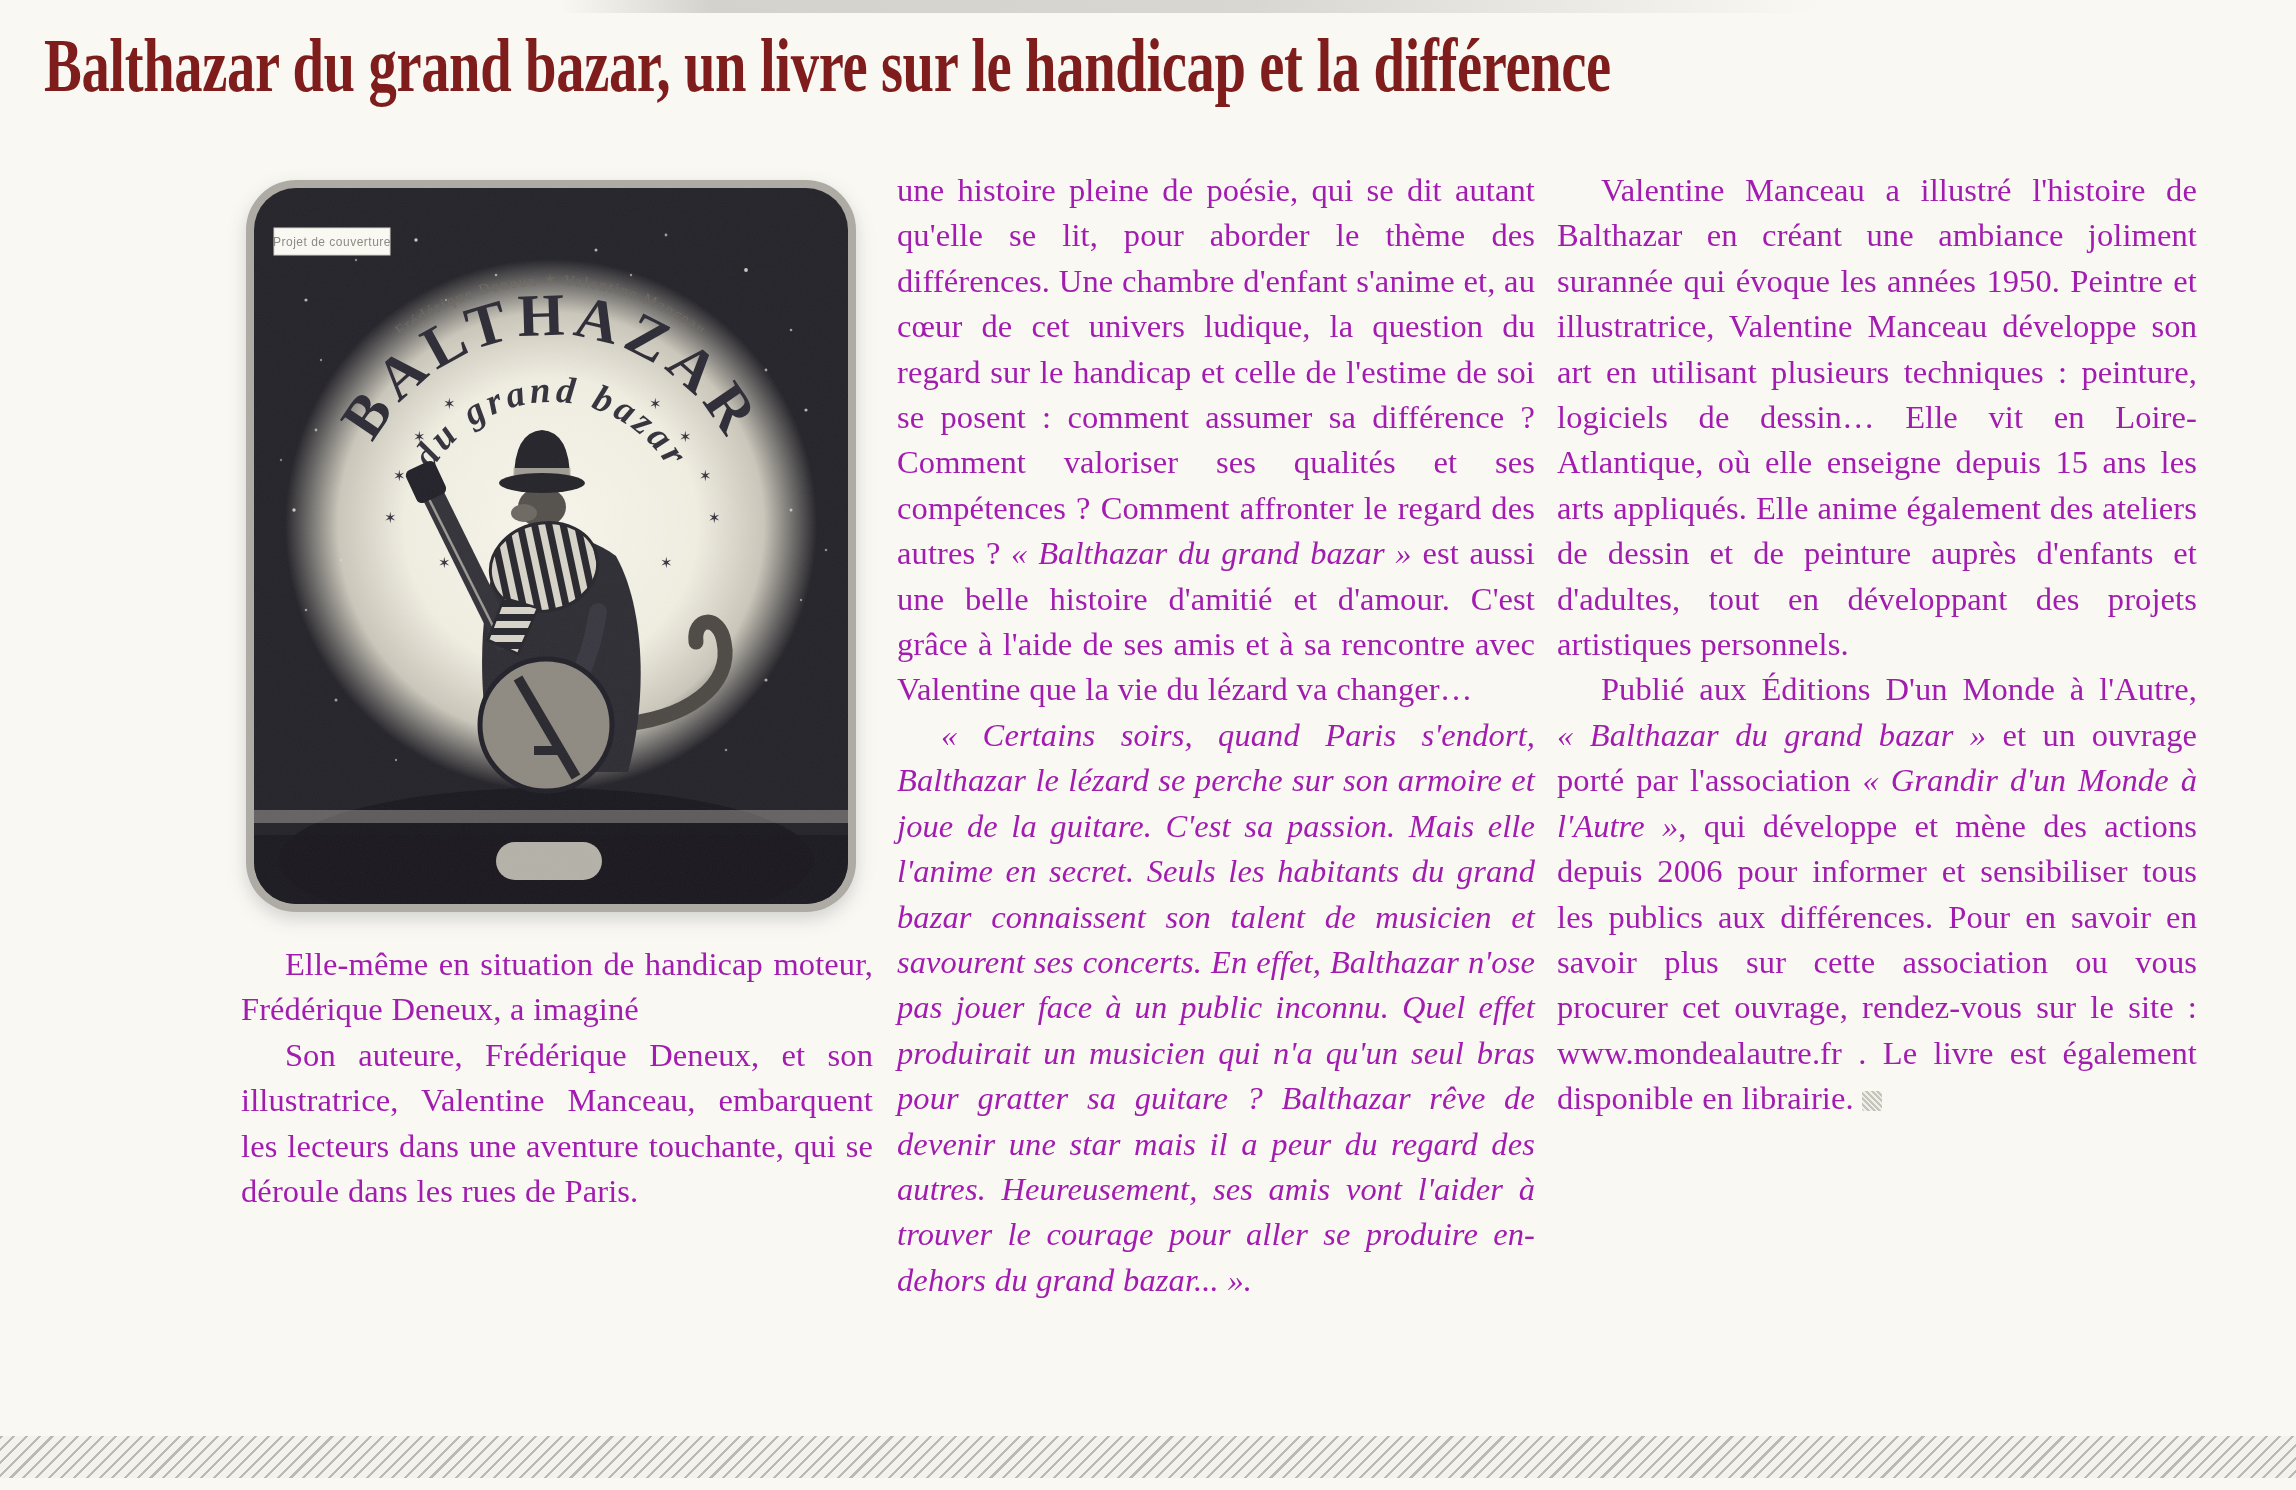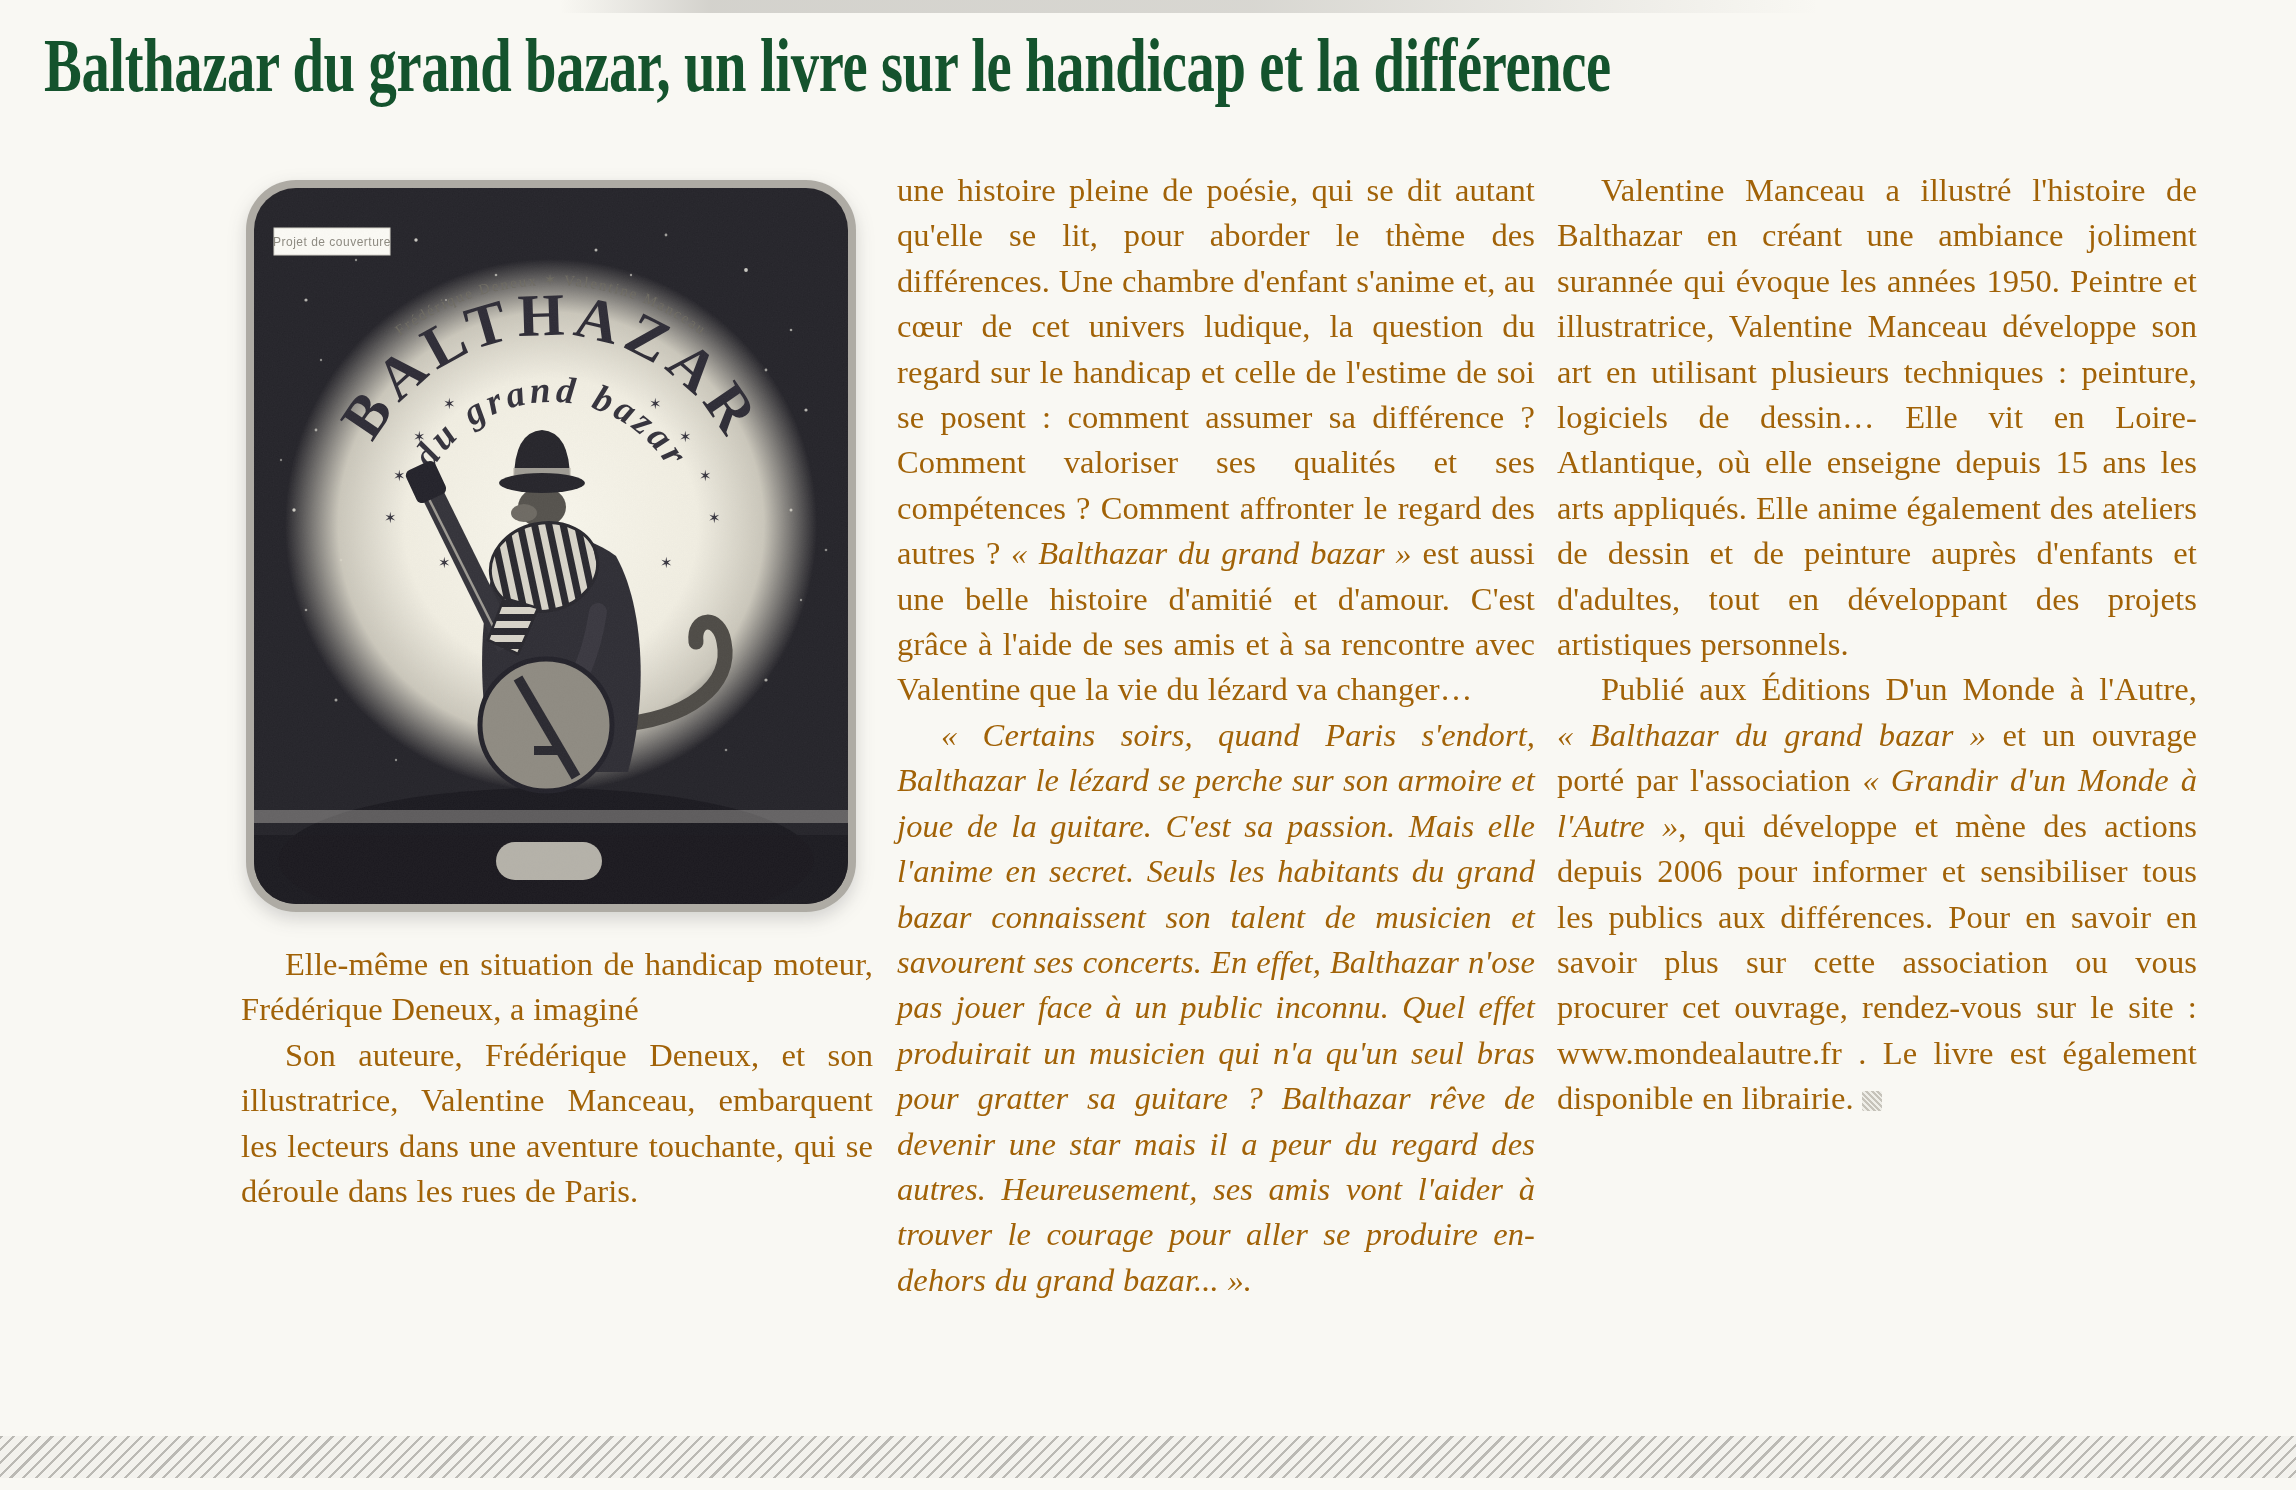--- a/index.html
+++ b/index.html
@@ -11,36 +11,36 @@
     font-family:"Liberation Serif","DejaVu Serif",serif;
     color:#262a3c;
   }
   .top-smudge{
     position:absolute; left:560px; top:0; width:1260px; height:13px;
     background:linear-gradient(90deg, rgba(160,158,152,0) 0%, rgba(150,148,142,.38) 12%,
                rgba(140,138,132,.30) 55%, rgba(160,158,152,0) 100%);
   }
   .headline{
     position:absolute; left:44px; top:26px; width:2230px; margin:0;
-    font-weight:bold; font-size:76px; line-height:1.04; color:#14532d;
+    font-weight:bold; font-size:76px; line-height:1.04; color:#7f1d1d;
     white-space:nowrap;
   }
   .headline .squeeze{
     display:inline-block; transform:scaleX(.745); transform-origin:left center;
     letter-spacing:-.5px;
   }
   .cover{
     position:absolute; left:246px; top:180px; width:610px; height:732px; margin:0;
     filter:drop-shadow(0 7px 9px rgba(40,40,45,.18));
   }
   .cover svg{display:block; width:100%; height:100%;}
   .col{
     position:absolute; text-align:justify;
     font-size:32.5px; line-height:45.4px; letter-spacing:.1px; word-spacing:.5px;
-    color:#a16207; hyphens:none;
+    color:#a21caf; hyphens:none;
   }
   .col p{margin:0; text-align:justify;}
   .col p.ind{text-indent:1.35em;}
   .col .it{font-style:italic;}
   .caption{left:241px; top:942px; width:632px;}
   .col2{left:897px; top:168px; width:638px;}
   .col3{left:1557px; top:168px; width:640px;}
   .endmark{
     display:inline-block; width:20px; height:20px; margin-left:8px; vertical-align:-2px;
     border-radius:2px;

